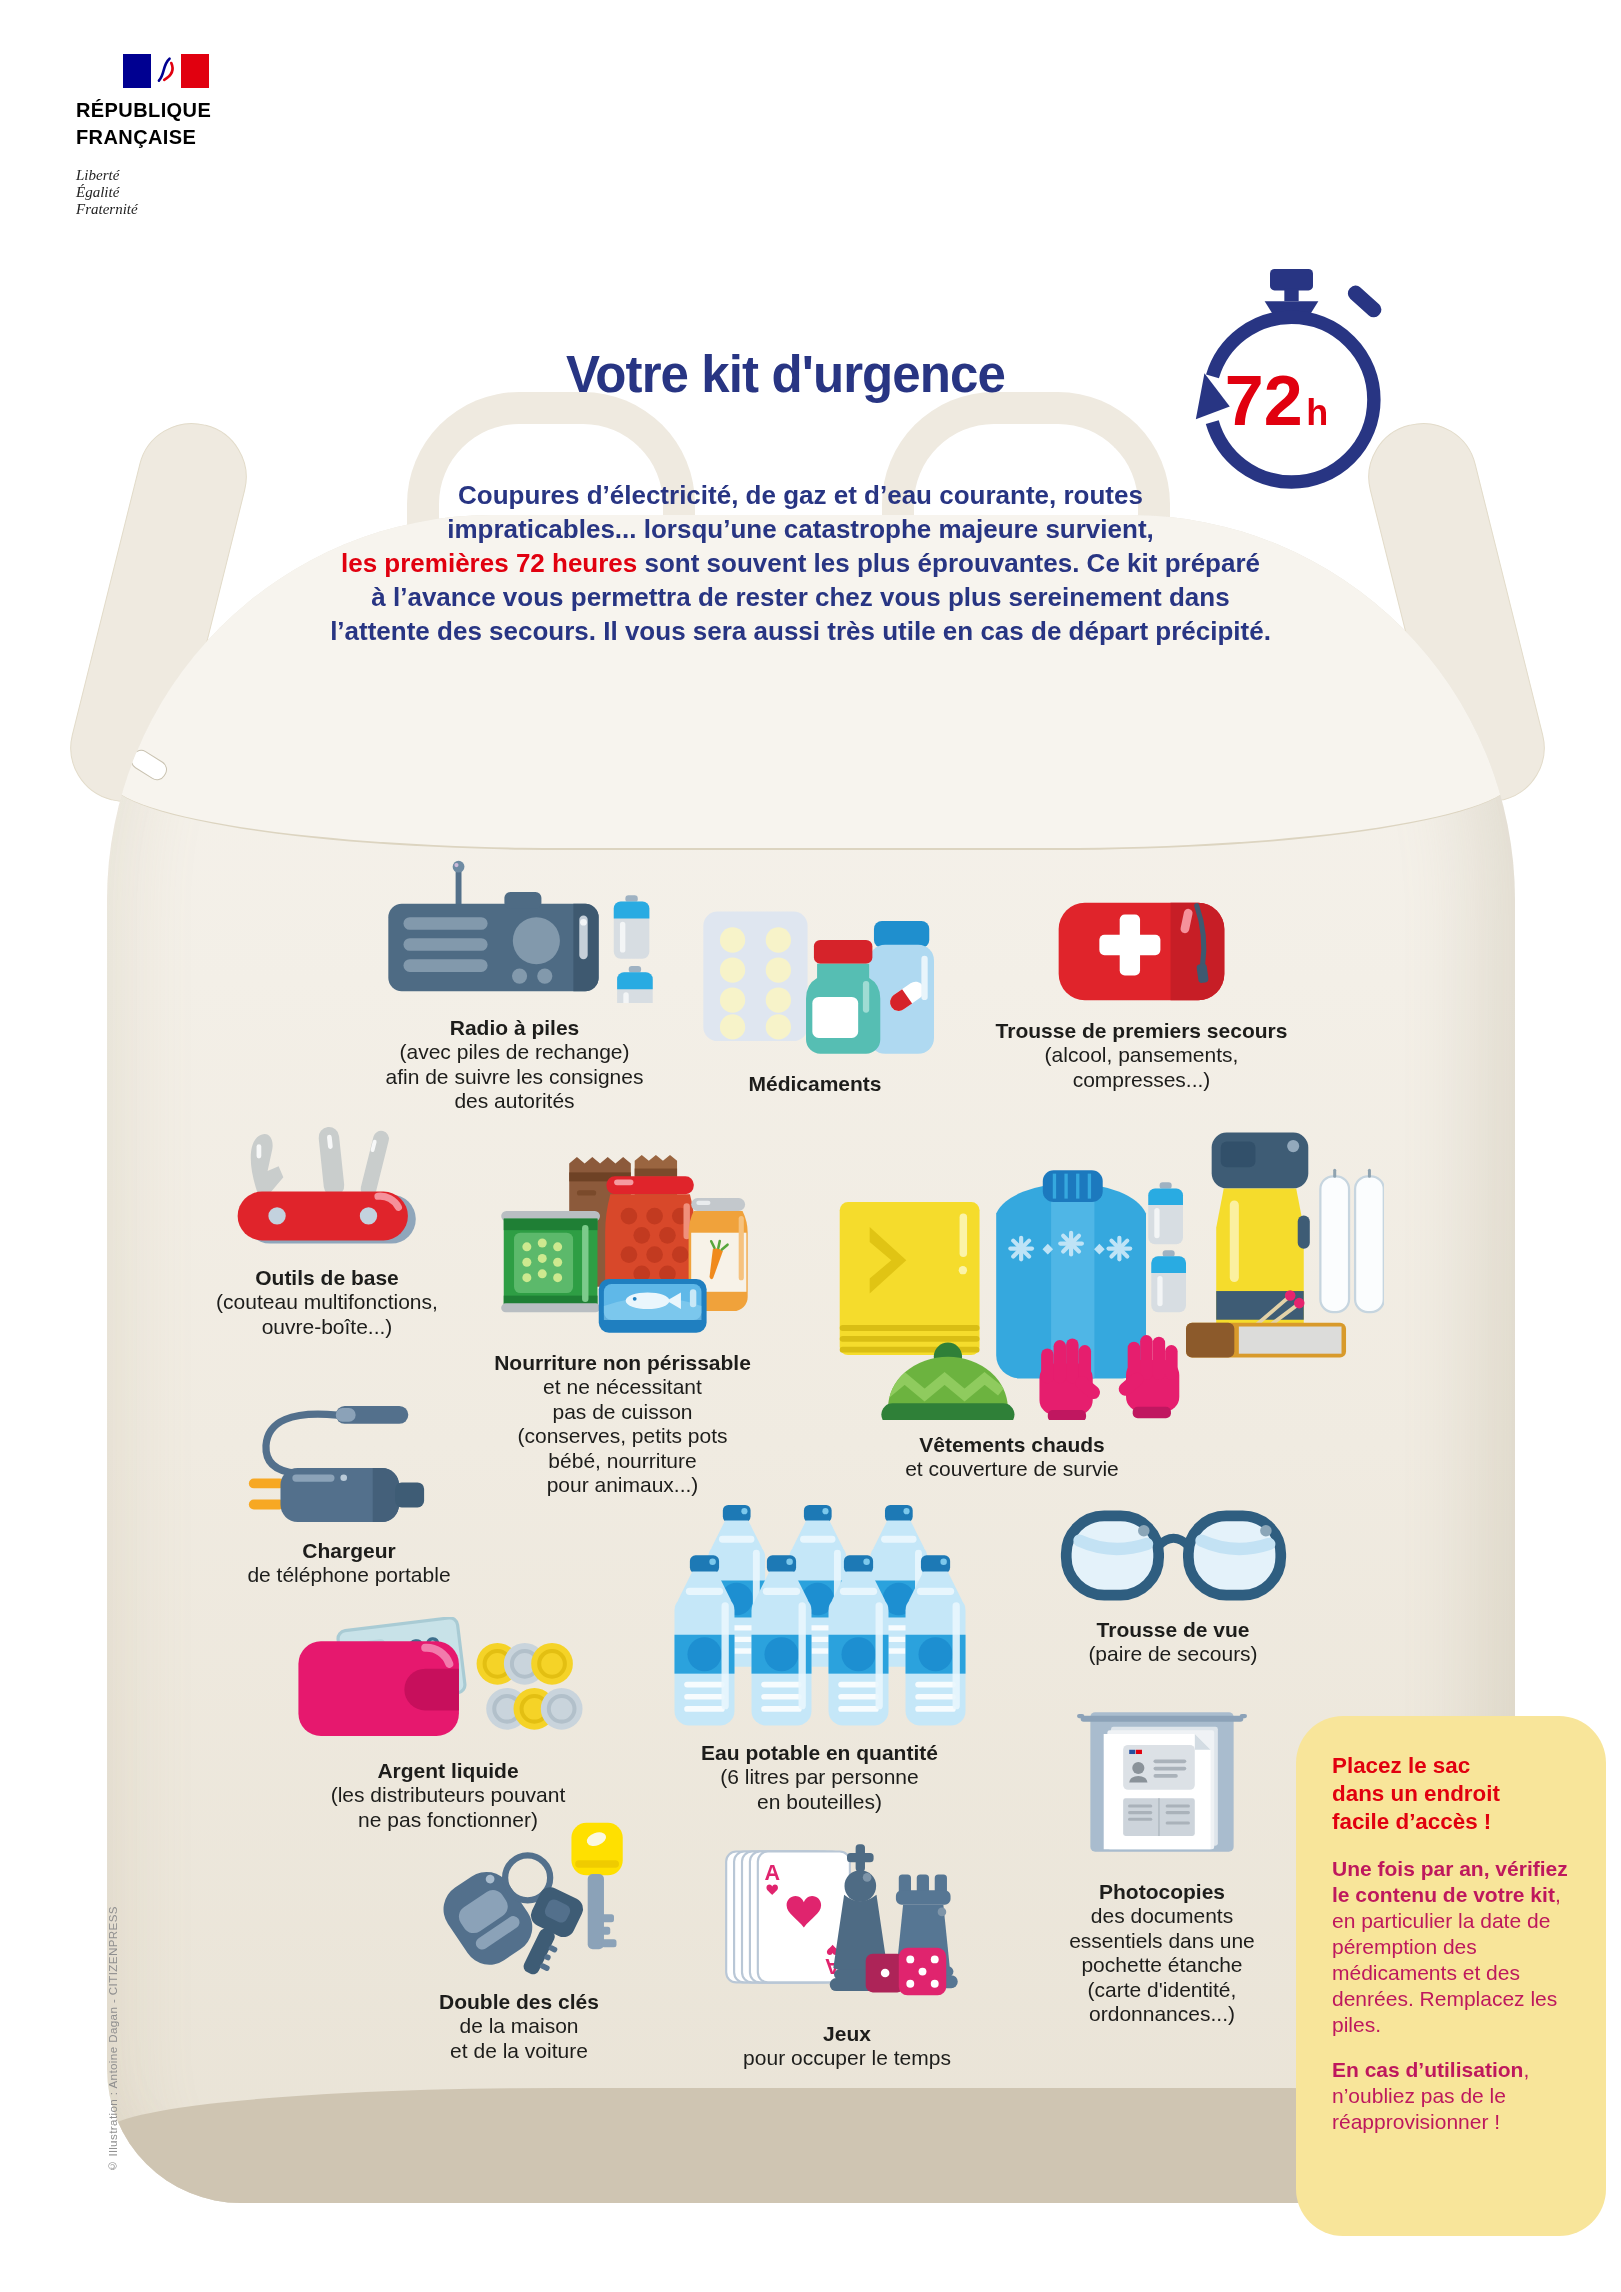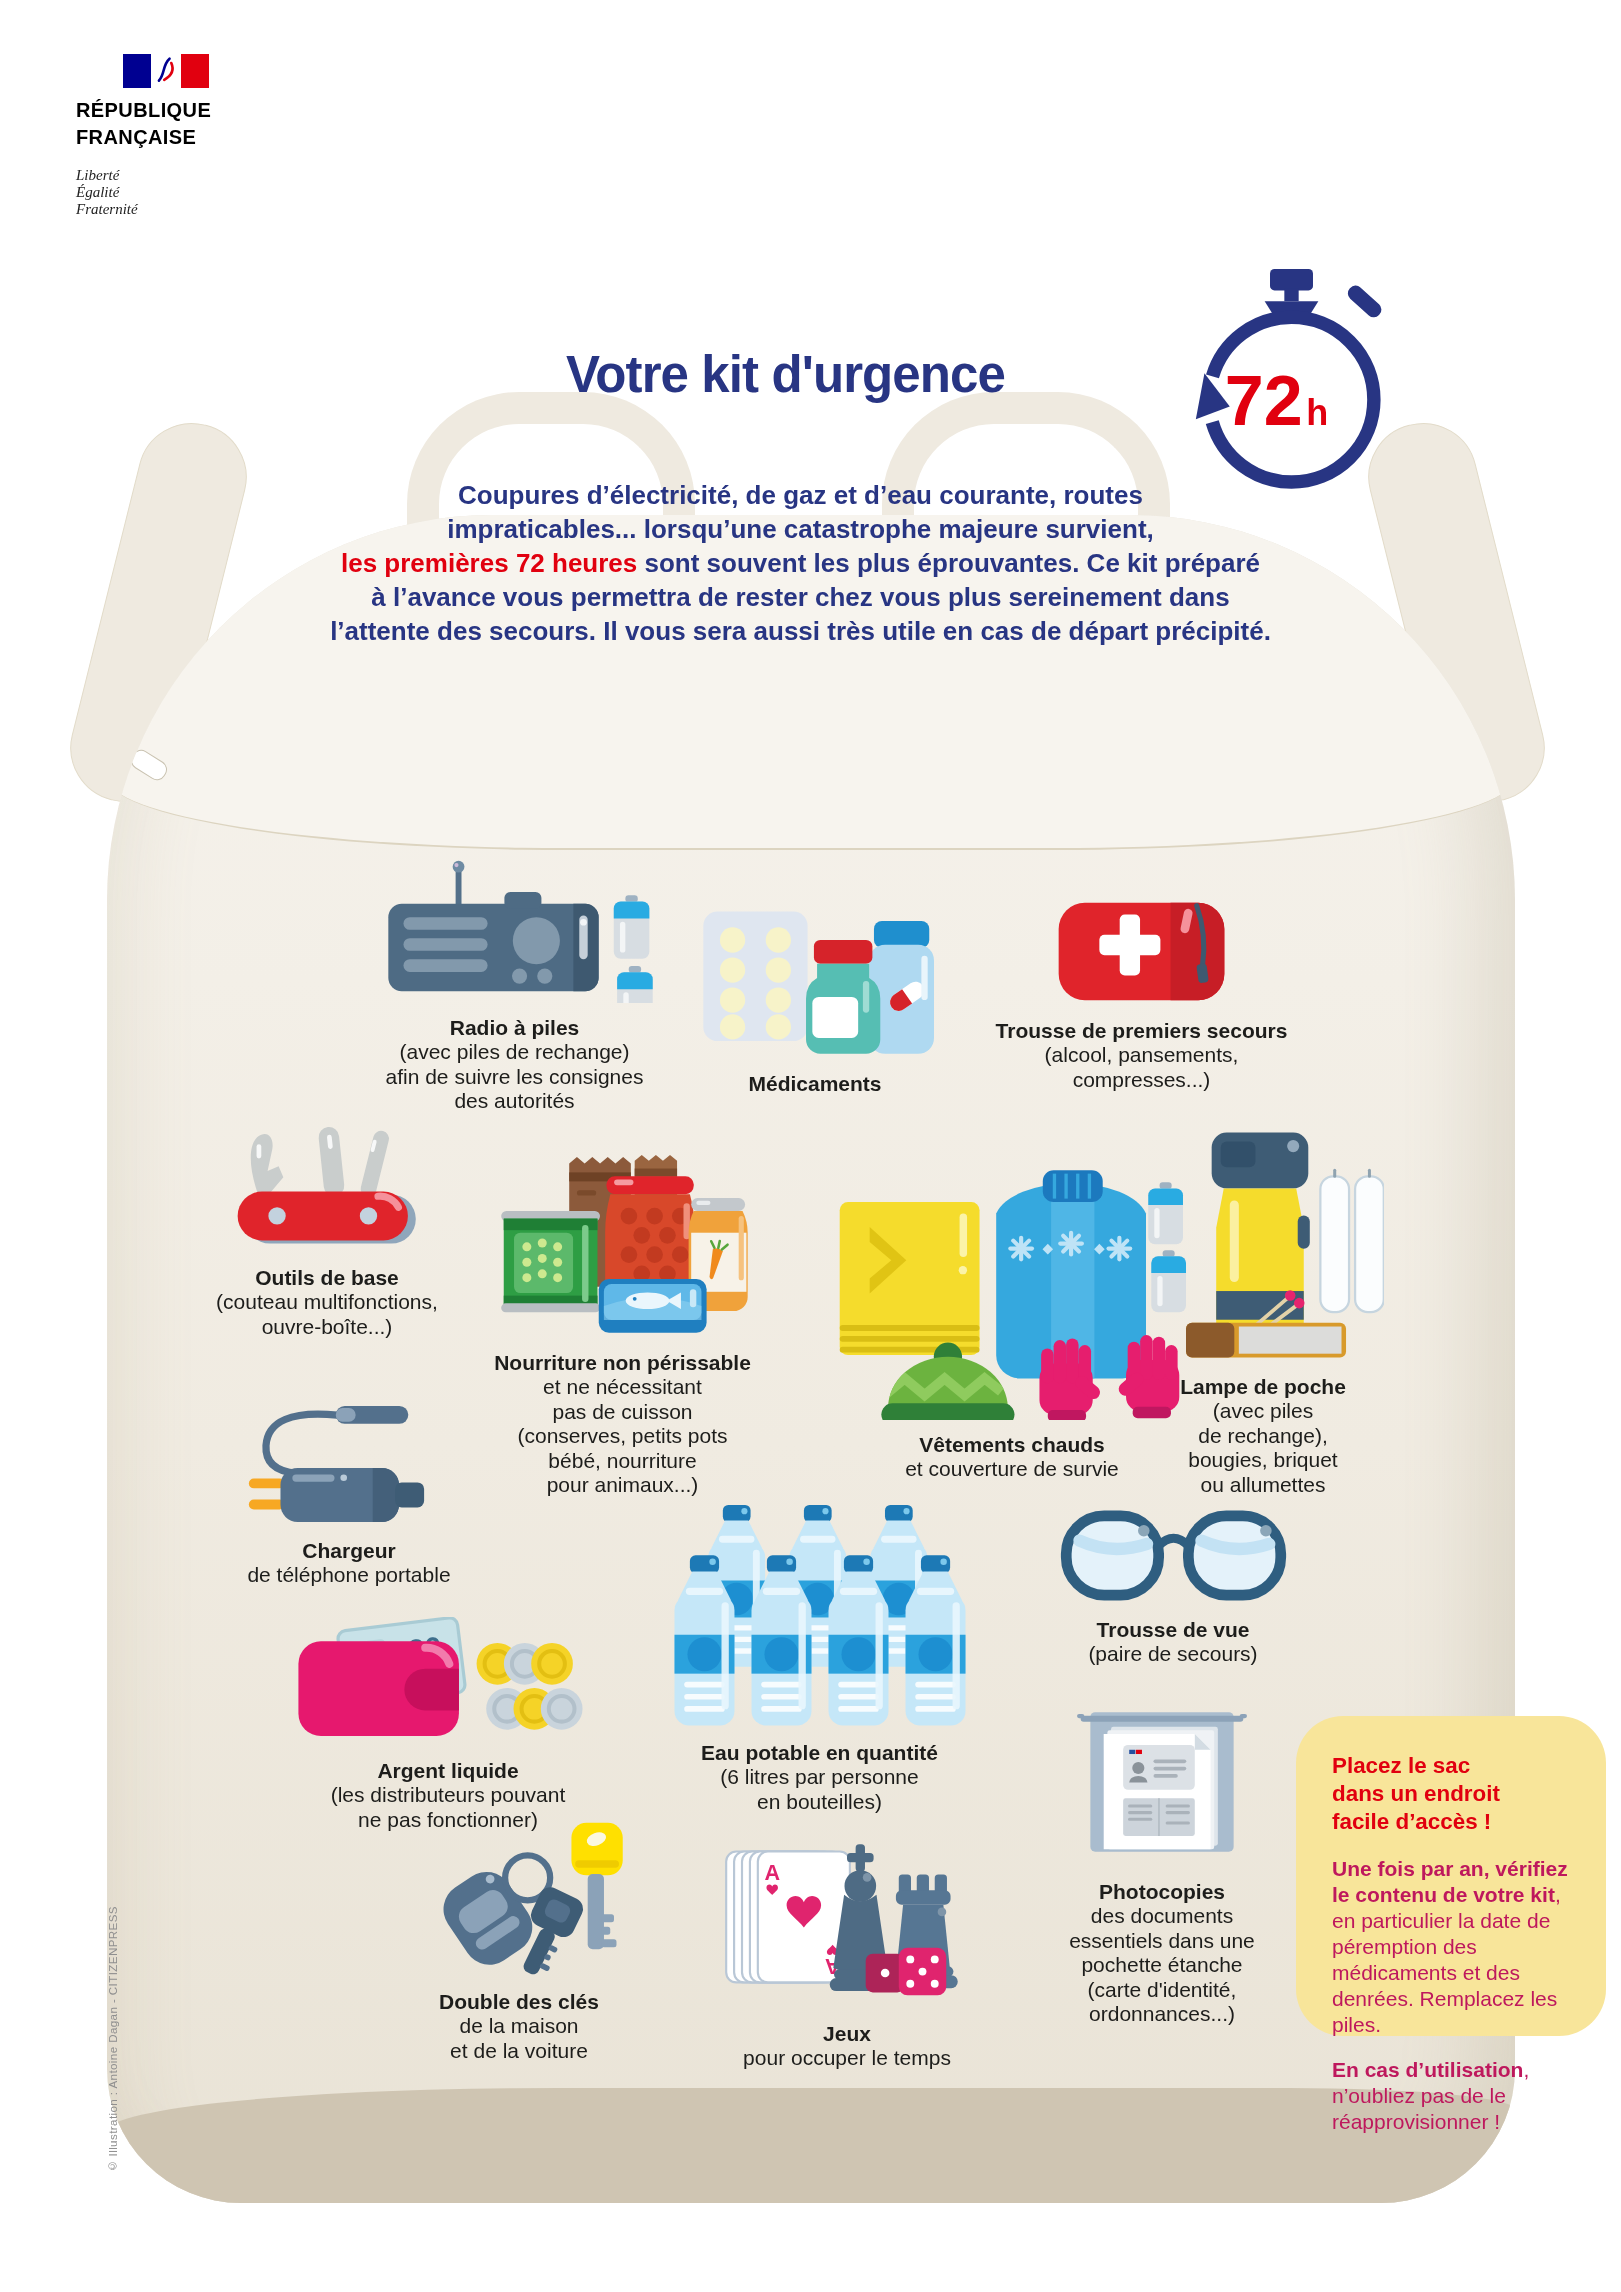--- a/index.html
+++ b/index.html
@@ -65,21 +65,21 @@
   #it-lampe{left:1124px;top:1128px;width:278px;}
   #it-chargeur{left:188px;top:1394px;width:322px;}
   #it-eau{left:663px;top:1505px;width:313px;}
   #it-lunettes{left:1025px;top:1506px;width:296px;}
   #it-argent{left:278px;top:1617px;width:340px;}
   #it-cles{left:358px;top:1820px;width:322px;}
   #it-jeux{left:708px;top:1840px;width:278px;}
   #it-photocopies{left:1030px;top:1706px;width:264px;}
 
   
-  .tipbox{position:absolute;left:1296px;top:1716px;width:310px;height:320px;box-sizing:border-box;
+  .tipbox{position:absolute;left:1296px;top:1716px;width:310px;height:520px;box-sizing:border-box;
           background:#F8E59A;border-radius:47px;padding:36px 32px 0 36px;}
   .tip-head{margin:0 0 19.7px 0;font-size:22.4px;line-height:28px;font-weight:700;color:#E1000F;
             white-space:pre-line;}
   .tip-p{margin:0 0 19.7px 0;font-size:21px;line-height:26px;color:#be185d;}
   .tip-p strong{font-weight:700;}
 
   
   .credit{position:absolute;left:106px;top:1906px;writing-mode:vertical-rl;transform:rotate(180deg);
           font-size:11.6px;letter-spacing:0.4px;color:#8F8F8F;}
 </style>
@@ -433,27 +433,20 @@
           <path d="M150 262 l44 -38"></path>
             <path d="M166 264 l40 -30"></path>
         </g>
         <circle cx="196" cy="222" r="7" fill="#E6246E"></circle>
           <circle cx="208" cy="232" r="7" fill="#E6246E"></circle>
         <rect x="58" y="258" width="212" height="46" rx="8" fill="#D89A2B"></rect>
         <rect x="128" y="263" width="136" height="36" fill="#DCDCDA"></rect>
         <rect x="58" y="258" width="64" height="46" rx="8" fill="#8C5A2B"></rect>
       </g>
     </svg>
-    <div class="lbl">
-        <span class="t">Lampe de poche</span>
-        <span class="d">(avec piles
-de rechange),
-bougies, briquet
-ou allumettes</span>
-      </div>
   </div>
 
   <div class="item" id="it-chargeur">
     <svg viewBox="0 0 340 200" width="224" height="132">
       <path d="M152 32 q-104 -10 -108 46 q-2 38 46 42 l110 10" stroke="#53708C" stroke-width="11" fill="none" stroke-linecap="round"></path>
       <rect x="150" y="18" width="110" height="27" rx="13.5" fill="#53708C"></rect>
       <rect x="150" y="21" width="30" height="21" rx="10" fill="#8BA2B8"></rect>
       <rect x="18" y="128" width="54" height="15" rx="7.5" fill="#F7A823"></rect>
       <rect x="18" y="160" width="54" height="15" rx="7.5" fill="#F7A823"></rect>
       <rect x="66" y="112" width="180" height="82" rx="26" fill="#53708C"></rect>

